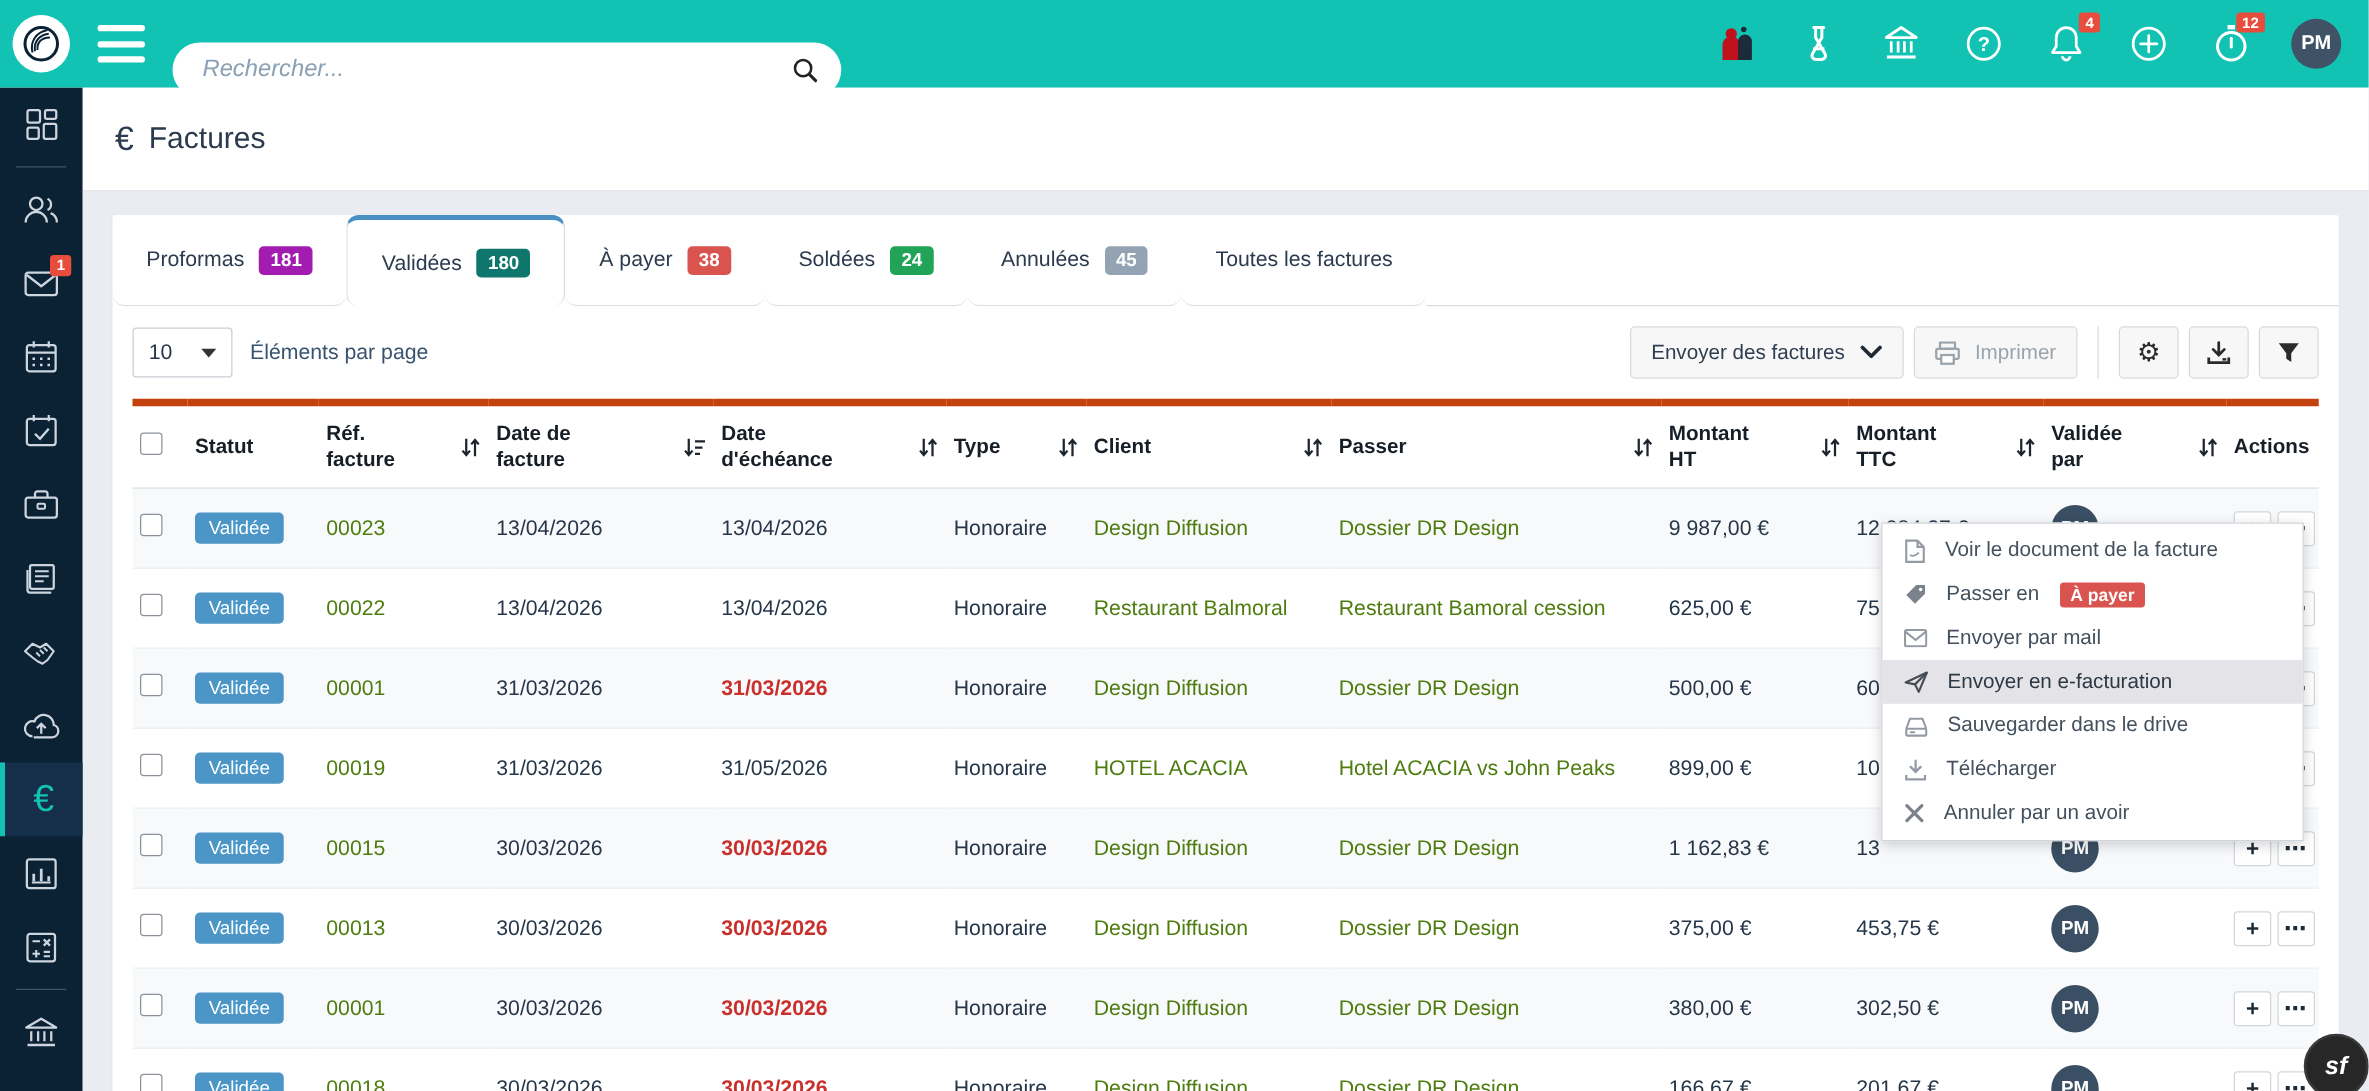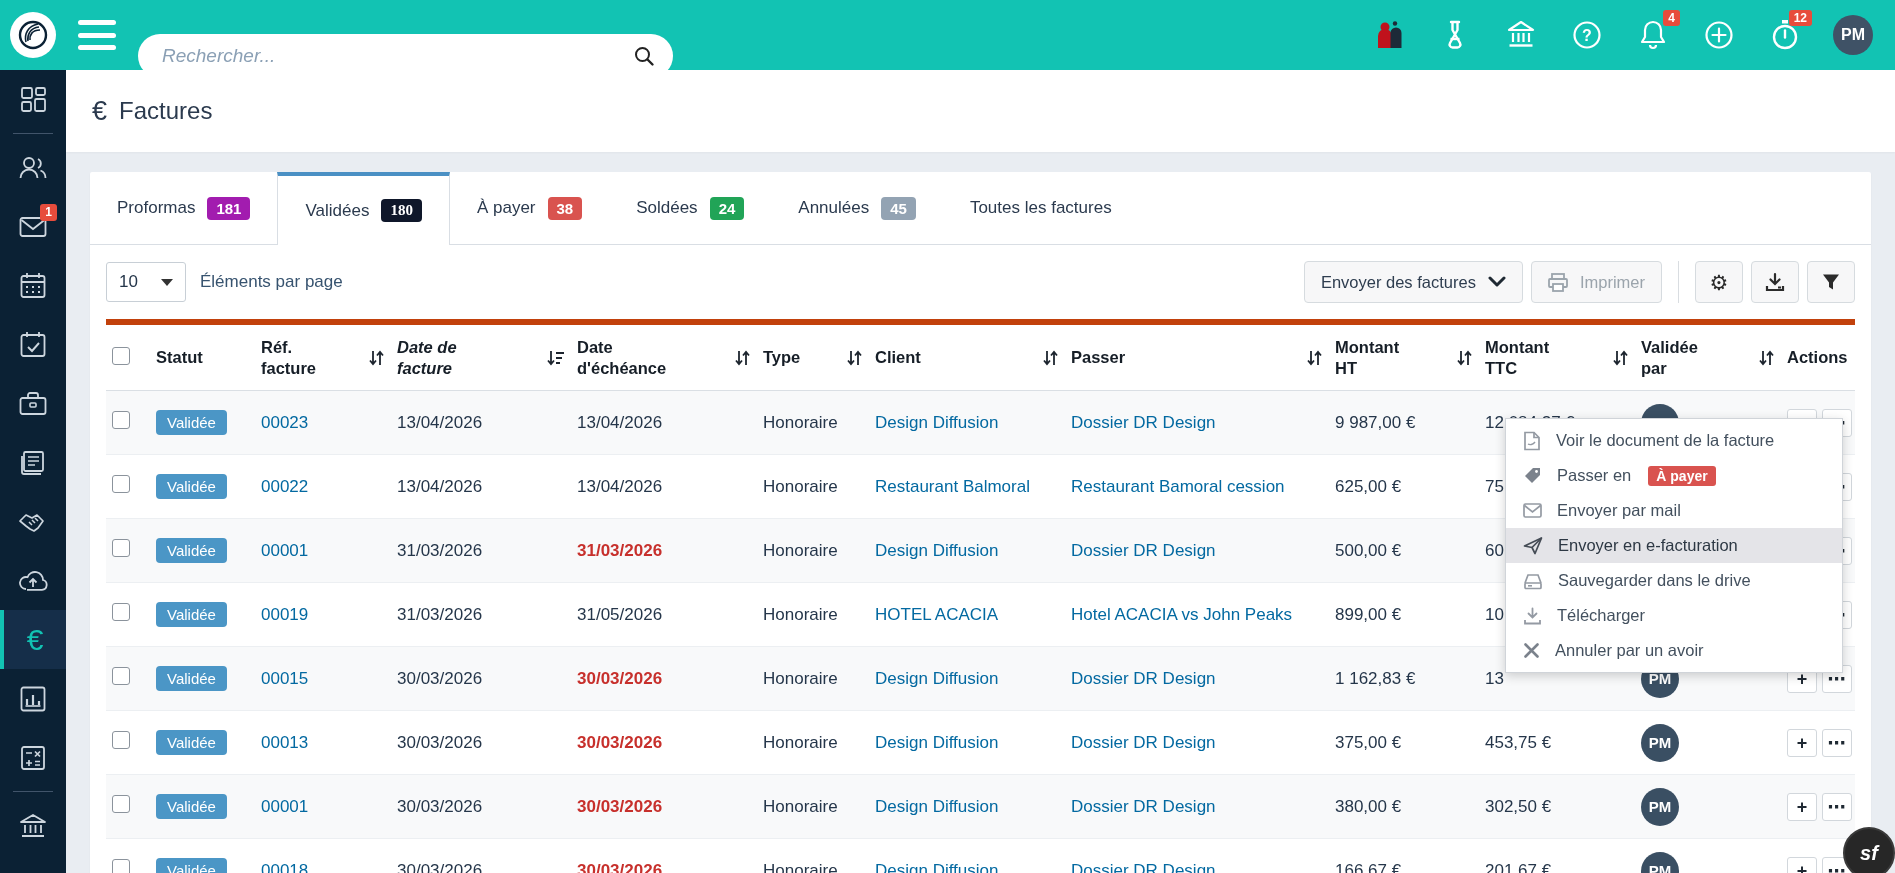--- a/index.html
+++ b/index.html
@@ -35,26 +35,26 @@
   .main { position:absolute; top:70px; left:66px; right:0; bottom:0; background:#e9edf2; }
   .page-header { height:82px; background:#fff; display:flex; align-items:center; padding:0 26px; box-shadow:0 1px 2px rgba(0,0,0,0.04); }
   .page-title { display:flex; align-items:center; gap:12px; color:#2b3a4e; font-size:24px; }
   .page-title .euro-t { font-size:27px; font-weight:400; color:#2b3a4e; }
   .btn-primary { margin-left:auto; background:#3c79dd; color:#fff; border:none; border-radius:4px; font-size:17px; padding:11px 19px; cursor:pointer; font-family:inherit; }
 
   .card { margin:20px 24px 0 24px; background:#fff; border-radius:2px; box-shadow:0 1px 2px rgba(0,0,0,0.05); min-height:690px; }
 
   
   .tabs { display:flex; align-items:stretch; }
-  .tab { display:flex; align-items:center; gap:12px; padding:0 27px; height:73px; font-size:17px; color:#2b3a4e; border-bottom:1px solid #d9dee4; cursor:pointer; }
+  .tab { display:flex; align-items:center; gap:12px; padding:0 27px; height:73px; font-size:17px; color:#2b3a4e; border-bottom:1px solid #d9dee4; cursor:pointer;border-radius:10px; }
   .tab.active { border:1px solid #d9dee4; border-bottom:none; border-top:4px solid #4a90c4; background:#fff; }
   .tab-fill { flex:1; border-bottom:1px solid #d9dee4; }
   .count { color:#fff; font-size:15px; font-weight:bold; border-radius:4px; padding:4px 9px; line-height:1; }
   .count.orange { background:#a21caf; }
-  .count.blue { background:#0f172a;font-family:Liberation Serif, serif; }
+  .count.blue { background:#0f766e; }
   .count.red { background:#d9534f; }
   .count.green { background:#21a457; }
   .count.gray { background:#93a3b3; }
 
   
   .controls { display:flex; align-items:center; padding:16px 16px; }
   .select-box { width:80px; height:40px; border:1px solid #c8cfd6; border-radius:3px; background:#fff; display:flex; align-items:center; padding:0 12px; font-size:17px; color:#25364a; cursor:pointer; }
   .select-box .caret { margin-left:auto; width:0; height:0; border-left:6px solid transparent; border-right:6px solid transparent; border-top:7px solid #333; }
   .per-page { margin-left:14px; font-size:17px; color:#37536f; }
   .controls-right { margin-left:auto; display:flex; align-items:center; gap:8px; }
@@ -63,27 +63,27 @@
   .v-div { width:1px; height:42px; background:#d9dde1; margin:0 8px; }
   .btn-icon { width:48px; height:42px; background:#f7f7f8; border:1px solid #d6dbdf; border-radius:4px; display:flex; align-items:center; justify-content:center; cursor:pointer; }
   .gear-glyph { font-size:21px; color:#2b2b2b; line-height:1; }
 
   
   table { width:calc(100% - 32px); margin:0 16px; border-collapse:collapse; table-layout:fixed; }
   thead tr { border-top:6px solid #c2410c; border-bottom:1px solid #dadfe4; }
   th { text-align:left; padding:12px 6px; font-size:16.5px; color:#161e27; font-weight:bold; vertical-align:middle; }
   .th-flex { display:flex; align-items:center; justify-content:space-between; gap:4px; }
   .th-label { line-height:1.25; }
-  .w70 { max-width:70px; } .w90 { max-width:95px;font-style:italic; } .w100 { max-width:105px; } .w80 { max-width:82px; }
+  .w70 { max-width:70px; } .w90 { max-width:95px; } .w100 { max-width:105px; } .w80 { max-width:82px; }
   td { padding:10px 6px; font-size:17px; color:#25364a; vertical-align:middle; }
   tbody tr { height:64px; border-bottom:1px solid #eceff2; }
   tbody tr.odd { background:#f8f9fa; }
   .cb { display:inline-block; width:18px; height:18px; border:1px solid #8b939c; border-radius:3px; background:#fff; cursor:pointer; }
   .badge-statut { display:inline-block; background:#4b96c6; color:#fff; font-size:15px; border-radius:4px; padding:5px 11px; line-height:1; }
-  a.link { color:#0369a1; text-decoration:none; cursor:pointer; }
+  a.link { color:#4d7c0f; text-decoration:none; cursor:pointer; }
   .overdue { color:#c7302c; font-weight:bold; }
   .avatar-sm { display:inline-flex; width:38px; height:38px; border-radius:50%; background:#3a4f63; color:#fff; font-size:15px; font-weight:bold; align-items:center; justify-content:center; }
   .actions-cell { white-space:nowrap; }
   .act { width:30px; height:28px; background:#fff; border:1px solid #d2d7dc; border-radius:3px; font-size:18px; font-weight:bold; color:#1f2933; cursor:pointer; font-family:inherit; line-height:1; padding:0; }
   .act.more { letter-spacing:1px; }
 
   
   .ctx-menu { position:absolute; top:418px; left:1505px; width:338px; background:#fff; border:1px solid #d0d4d9; box-shadow:0 3px 10px rgba(0,0,0,0.18); z-index:60; padding:4px 0; }
   .ctx-item { height:35px; display:flex; align-items:center; gap:15px; padding:0 17px; font-size:16.5px; color:#43505e; cursor:pointer; }
   .ctx-item.hl { background:#e4e4e8; color:#2d3844; }

